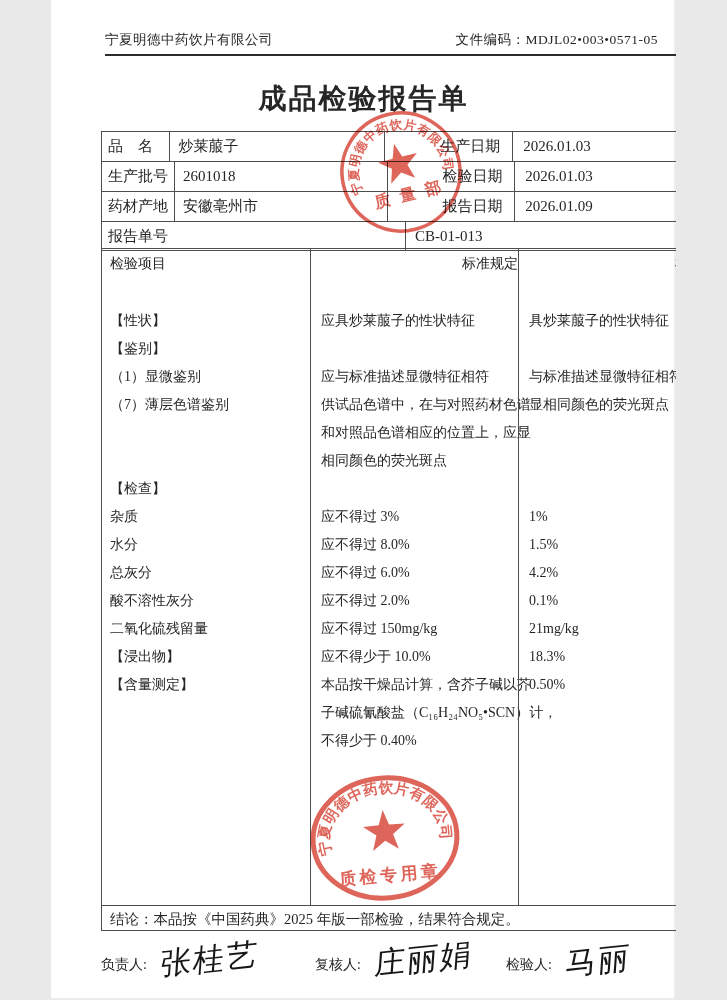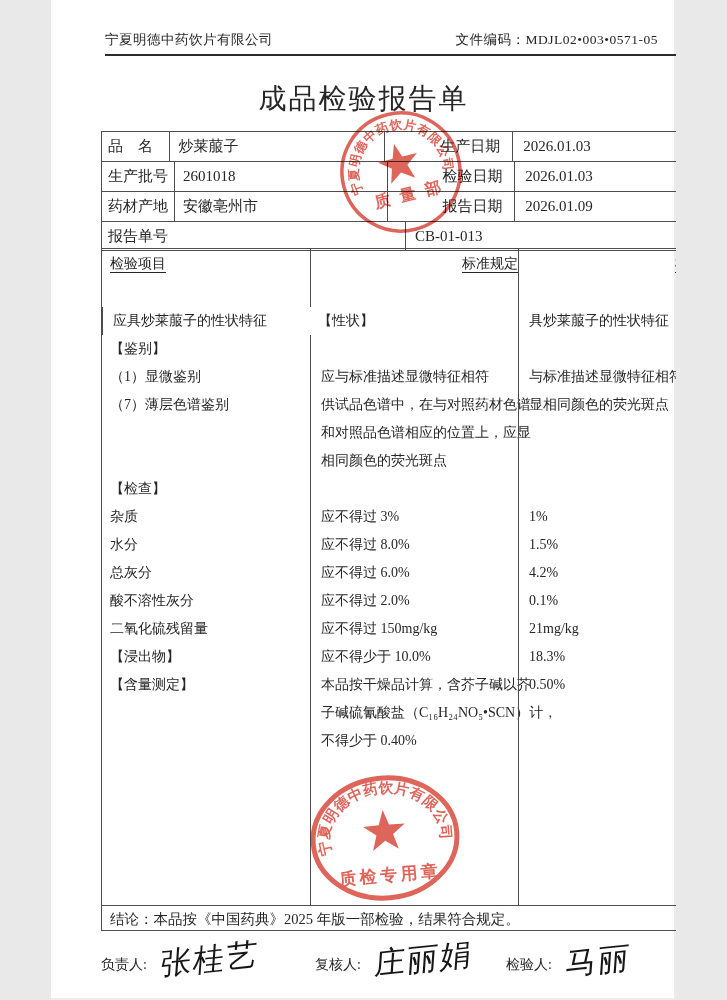--- a/index.html
+++ b/index.html
@@ -5,21 +5,21 @@
   :root{ --stamp:#d94a3d; --ink:#262626; --line:#4d4d4d; }
   html,body{margin:0;padding:0;background:#e9e9e9;}
   .page{position:relative;width:625px;height:1000px;background:#ffffff;margin:0 auto;
         font-family:"Liberation Serif","DejaVu Serif",serif;color:var(--ink);
         box-shadow:inset -2px -2px 0 #ececec;overflow:hidden;}
   
   .hdr-company{position:absolute;left:54px;top:31px;font-size:13.5px;letter-spacing:.5px;}
   .hdr-code{position:absolute;right:18px;top:31px;font-size:13.5px;letter-spacing:.5px;}
   .hdr-rule{position:absolute;left:54px;top:54px;width:656px;height:2px;background:#2b2b2b;}
   .title{position:absolute;left:0;top:80px;width:100%;text-align:center;
-         font-size:28px;font-weight:normal;letter-spacing:2px;}
+         font-size:28px;font-weight:bold;letter-spacing:2px;}
   
   .info-table{position:absolute;left:50px;top:131px;width:629px;border:1px solid var(--line);
               font-size:15px;}
   .irow{display:flex;height:29px;line-height:29px;justify-content:space-between;}
   .irow + .irow{border-top:1px solid var(--line);}
   .ic{white-space:nowrap;overflow:visible;}
   .ic.c1{width:72px;padding:0 6px;box-sizing:border-box;}
   .ic.c2{width:231px;padding:0 8px;box-sizing:border-box;border-left:1px solid var(--line);}
   .ic.c3{width:91px;text-align:center;border-left:1px solid var(--line);padding-left:43px;}
   .ic.c4{width:235px;padding:0 10px;box-sizing:border-box;border-left:1px solid var(--line);}
@@ -29,21 +29,21 @@
   
   .insp{position:absolute;left:50px;top:248px;width:629px;height:656px;border:1px solid var(--line);
         display:flex;flex-direction:column;font-size:14px;}
   .trow{display:flex;flex:0 0 auto;}
   .tcell{white-space:nowrap;overflow:visible;box-sizing:border-box;}
   .col-a{width:208px;padding-left:8px;}
   .col-b{width:208px;padding-left:10px;border-left:1px solid var(--line);}
   .col-c{width:213px;padding-left:10px;border-left:1px solid var(--line);}
   .hrow{height:30px;line-height:30px;}
   .hrow .tcell{font-size:14px;}
-  .hrow .u{text-decoration:underline;text-underline-offset:4px;}
+  .hrow .u{text-underline-offset:4px;}
   .hrow .col-b,.hrow .col-c{text-align:right;padding-left:0;}
   .spacer-row{height:28px;}
   .brow{height:28px;line-height:28px;}
   .filler{flex:1 1 auto;display:flex;}
   .filler .col-a,.filler .col-b,.filler .col-c{height:100%;}
   
   .conclusion{position:absolute;left:50px;top:905px;width:629px;height:26px;line-height:26px;
               border:1px solid var(--line);font-size:14.5px;padding-left:8px;box-sizing:border-box;
               white-space:nowrap;}
   .conclusion b{font-weight:normal;}
@@ -104,22 +104,22 @@
       <div class="tcell col-b"><span class="u">标准规定</span></div>
       <div class="tcell col-c"><span class="u">检验结果</span></div>
     </div>
     <div class="trow spacer-row">
       <div class="tcell col-a"></div>
         <div class="tcell col-b"></div>
         <div class="tcell col-c"></div>
     </div>
     <div id="insp-body">
   <div class="trow brow">
+    <div class="tcell col-a">【性状】</div>
     <div class="tcell col-b">应具炒莱菔子的性状特征</div>
-    <div class="tcell col-a">【性状】</div>
     <div class="tcell col-c">具炒莱菔子的性状特征</div>
   </div>
 
   <div class="trow brow">
     <div class="tcell col-a">【鉴别】</div>
     <div class="tcell col-b"></div>
     <div class="tcell col-c"></div>
   </div>
 
   <div class="trow brow">

